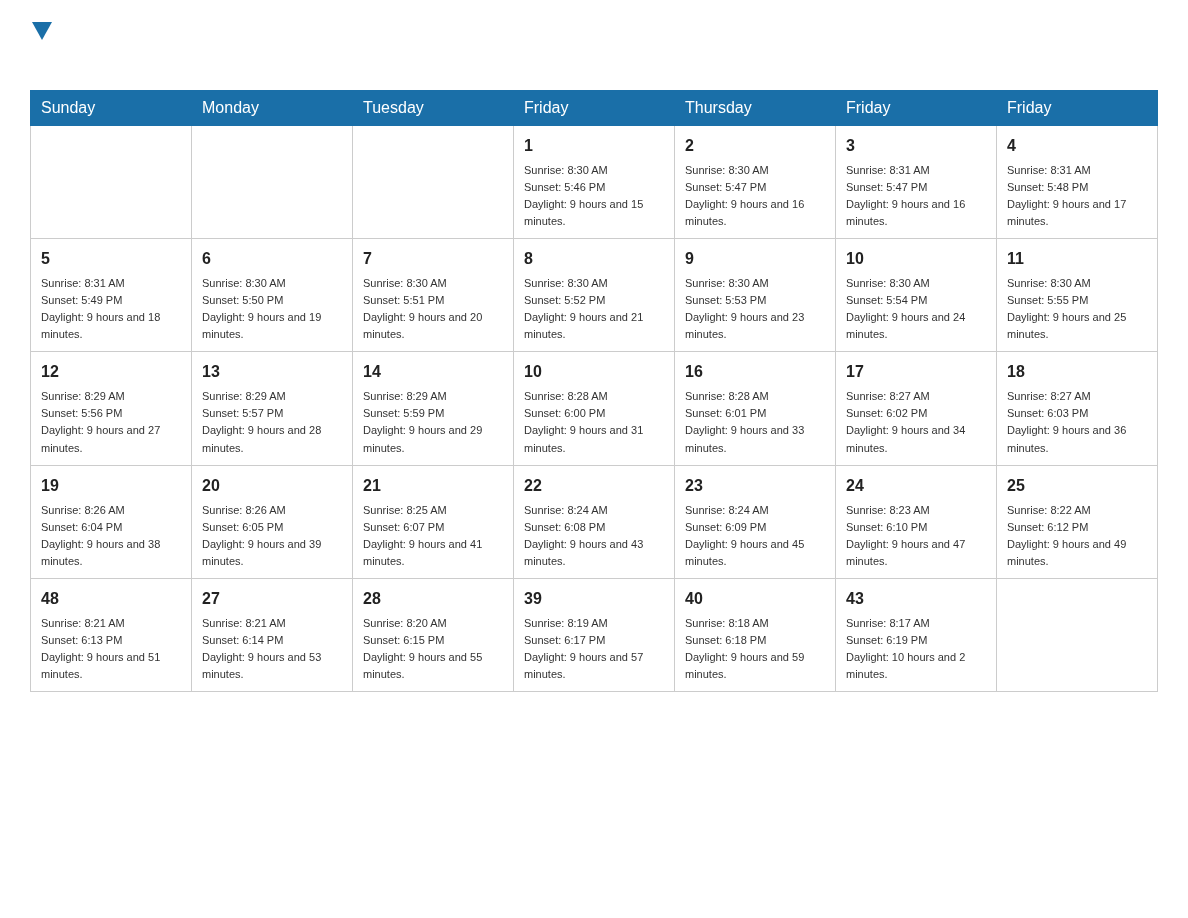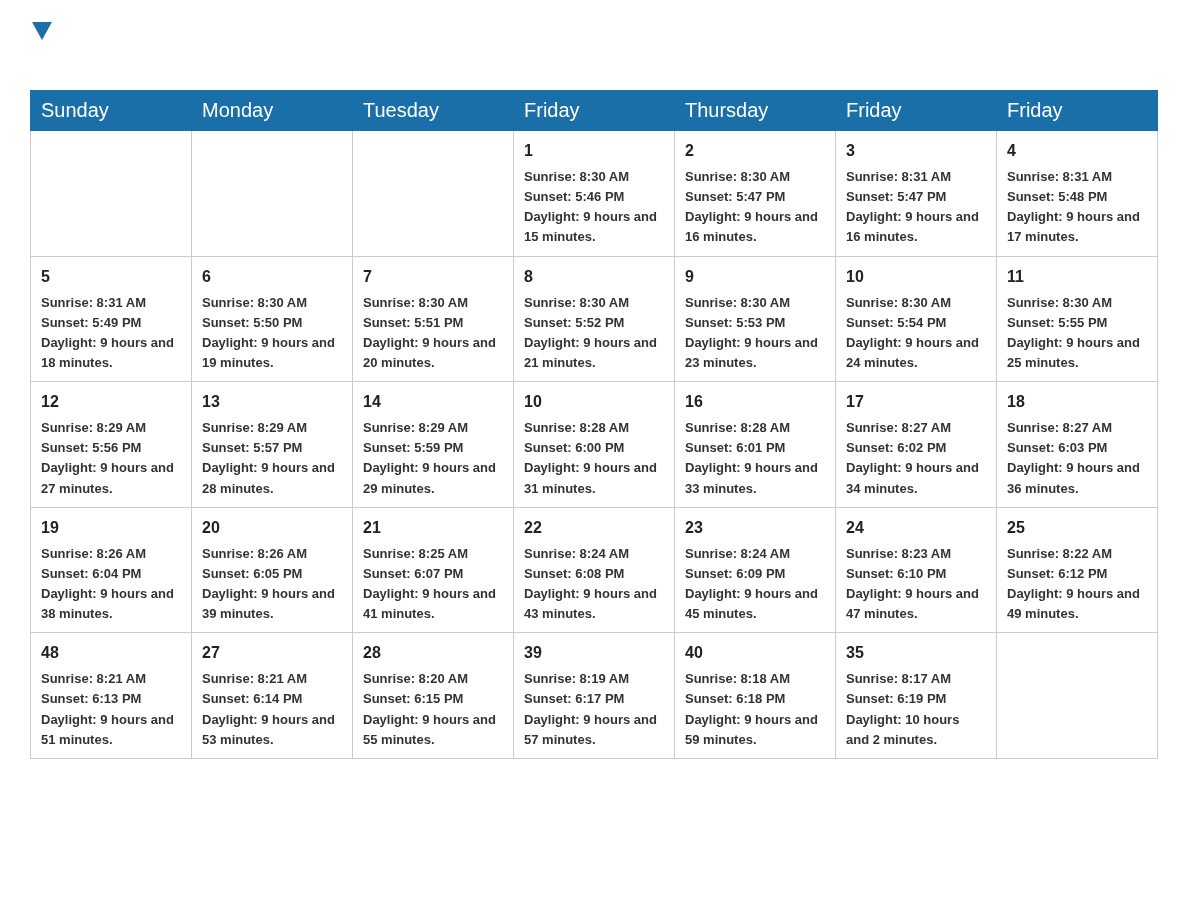--- a/index.html
+++ b/index.html
@@ -33,21 +33,21 @@
     table {
       width: 100%;
       border-collapse: collapse;
       table-layout: fixed;
     }
     th {
       background-color: #1a6fa8;
       color: #fff;
       padding: 8px 10px;
       text-align: left;
-      font-size: 20px;
+      font-size: 16px;
       font-weight: normal;
       border: 1px solid #1a6fa8;
     }
     td {
       vertical-align: top;
       padding: 8px 10px;
       border: 1px solid #ccc;
       height: 100px;
       font-size: 13px;
       color: #333;
@@ -57,24 +57,23 @@
       background: #fff;
     }
     .day-num {
       font-size: 16px;
       font-weight: bold;
       color: #222;
       display: block;
       margin-bottom: 4px;
     }
     .day-info {
-      font-size: 13px;
+      font-size: 11px;
       color: #333;
       line-height: 1.55;
-      font-weight: bold;
     }
     .logo-container {
       display: flex;
       flex-direction: column;
       align-items: flex-start;
     }
     .logo-line1 {
       display: flex;
       align-items: center;
     }
@@ -252,19 +251,19 @@
         </td>
         <td>
           <span class="day-num">39</span>
           <div class="day-info">Sunrise: 8:19 AM<br>Sunset: 6:17 PM<br>Daylight: 9 hours and 57 minutes.</div>
         </td>
         <td>
           <span class="day-num">40</span>
           <div class="day-info">Sunrise: 8:18 AM<br>Sunset: 6:18 PM<br>Daylight: 9 hours and 59 minutes.</div>
         </td>
         <td>
-          <span class="day-num">35</span>
+          <span class="day-num">43</span>
           <div class="day-info">Sunrise: 8:17 AM<br>Sunset: 6:19 PM<br>Daylight: 10 hours and 2 minutes.</div>
         </td>
         <td class="empty"></td>
       </tr>
     </tbody>
 </table>
 
 </body></html>

